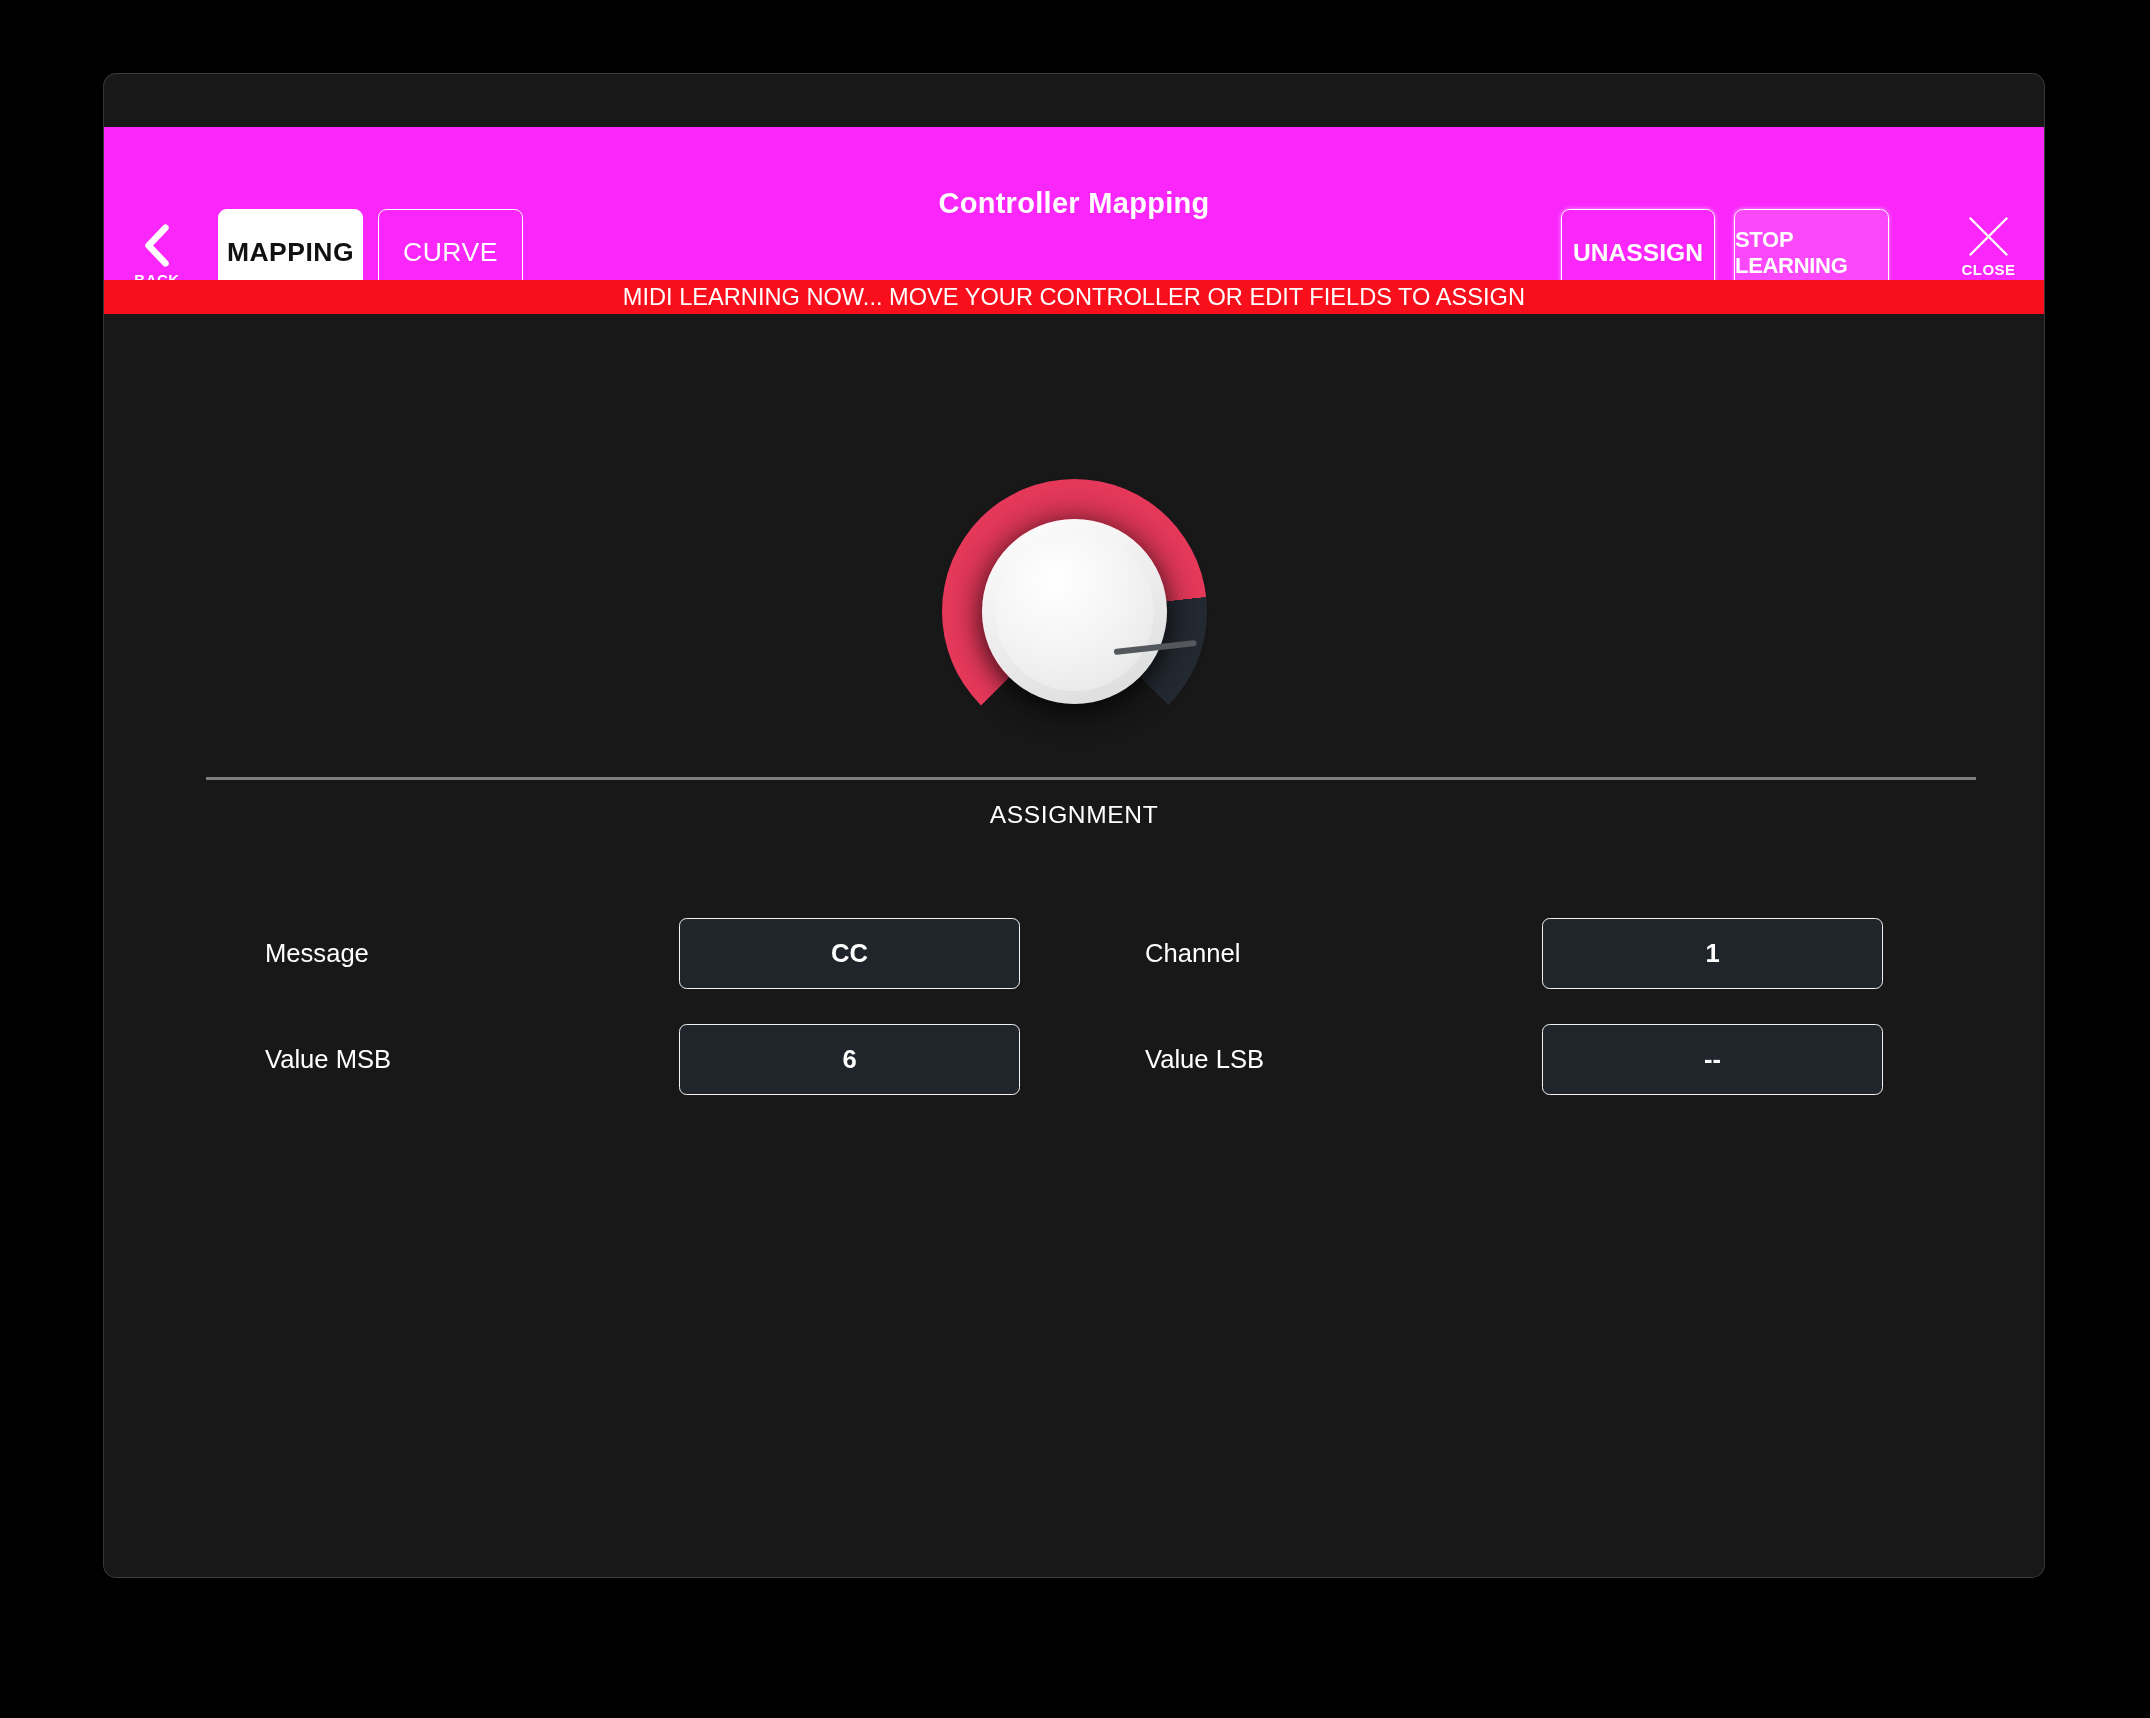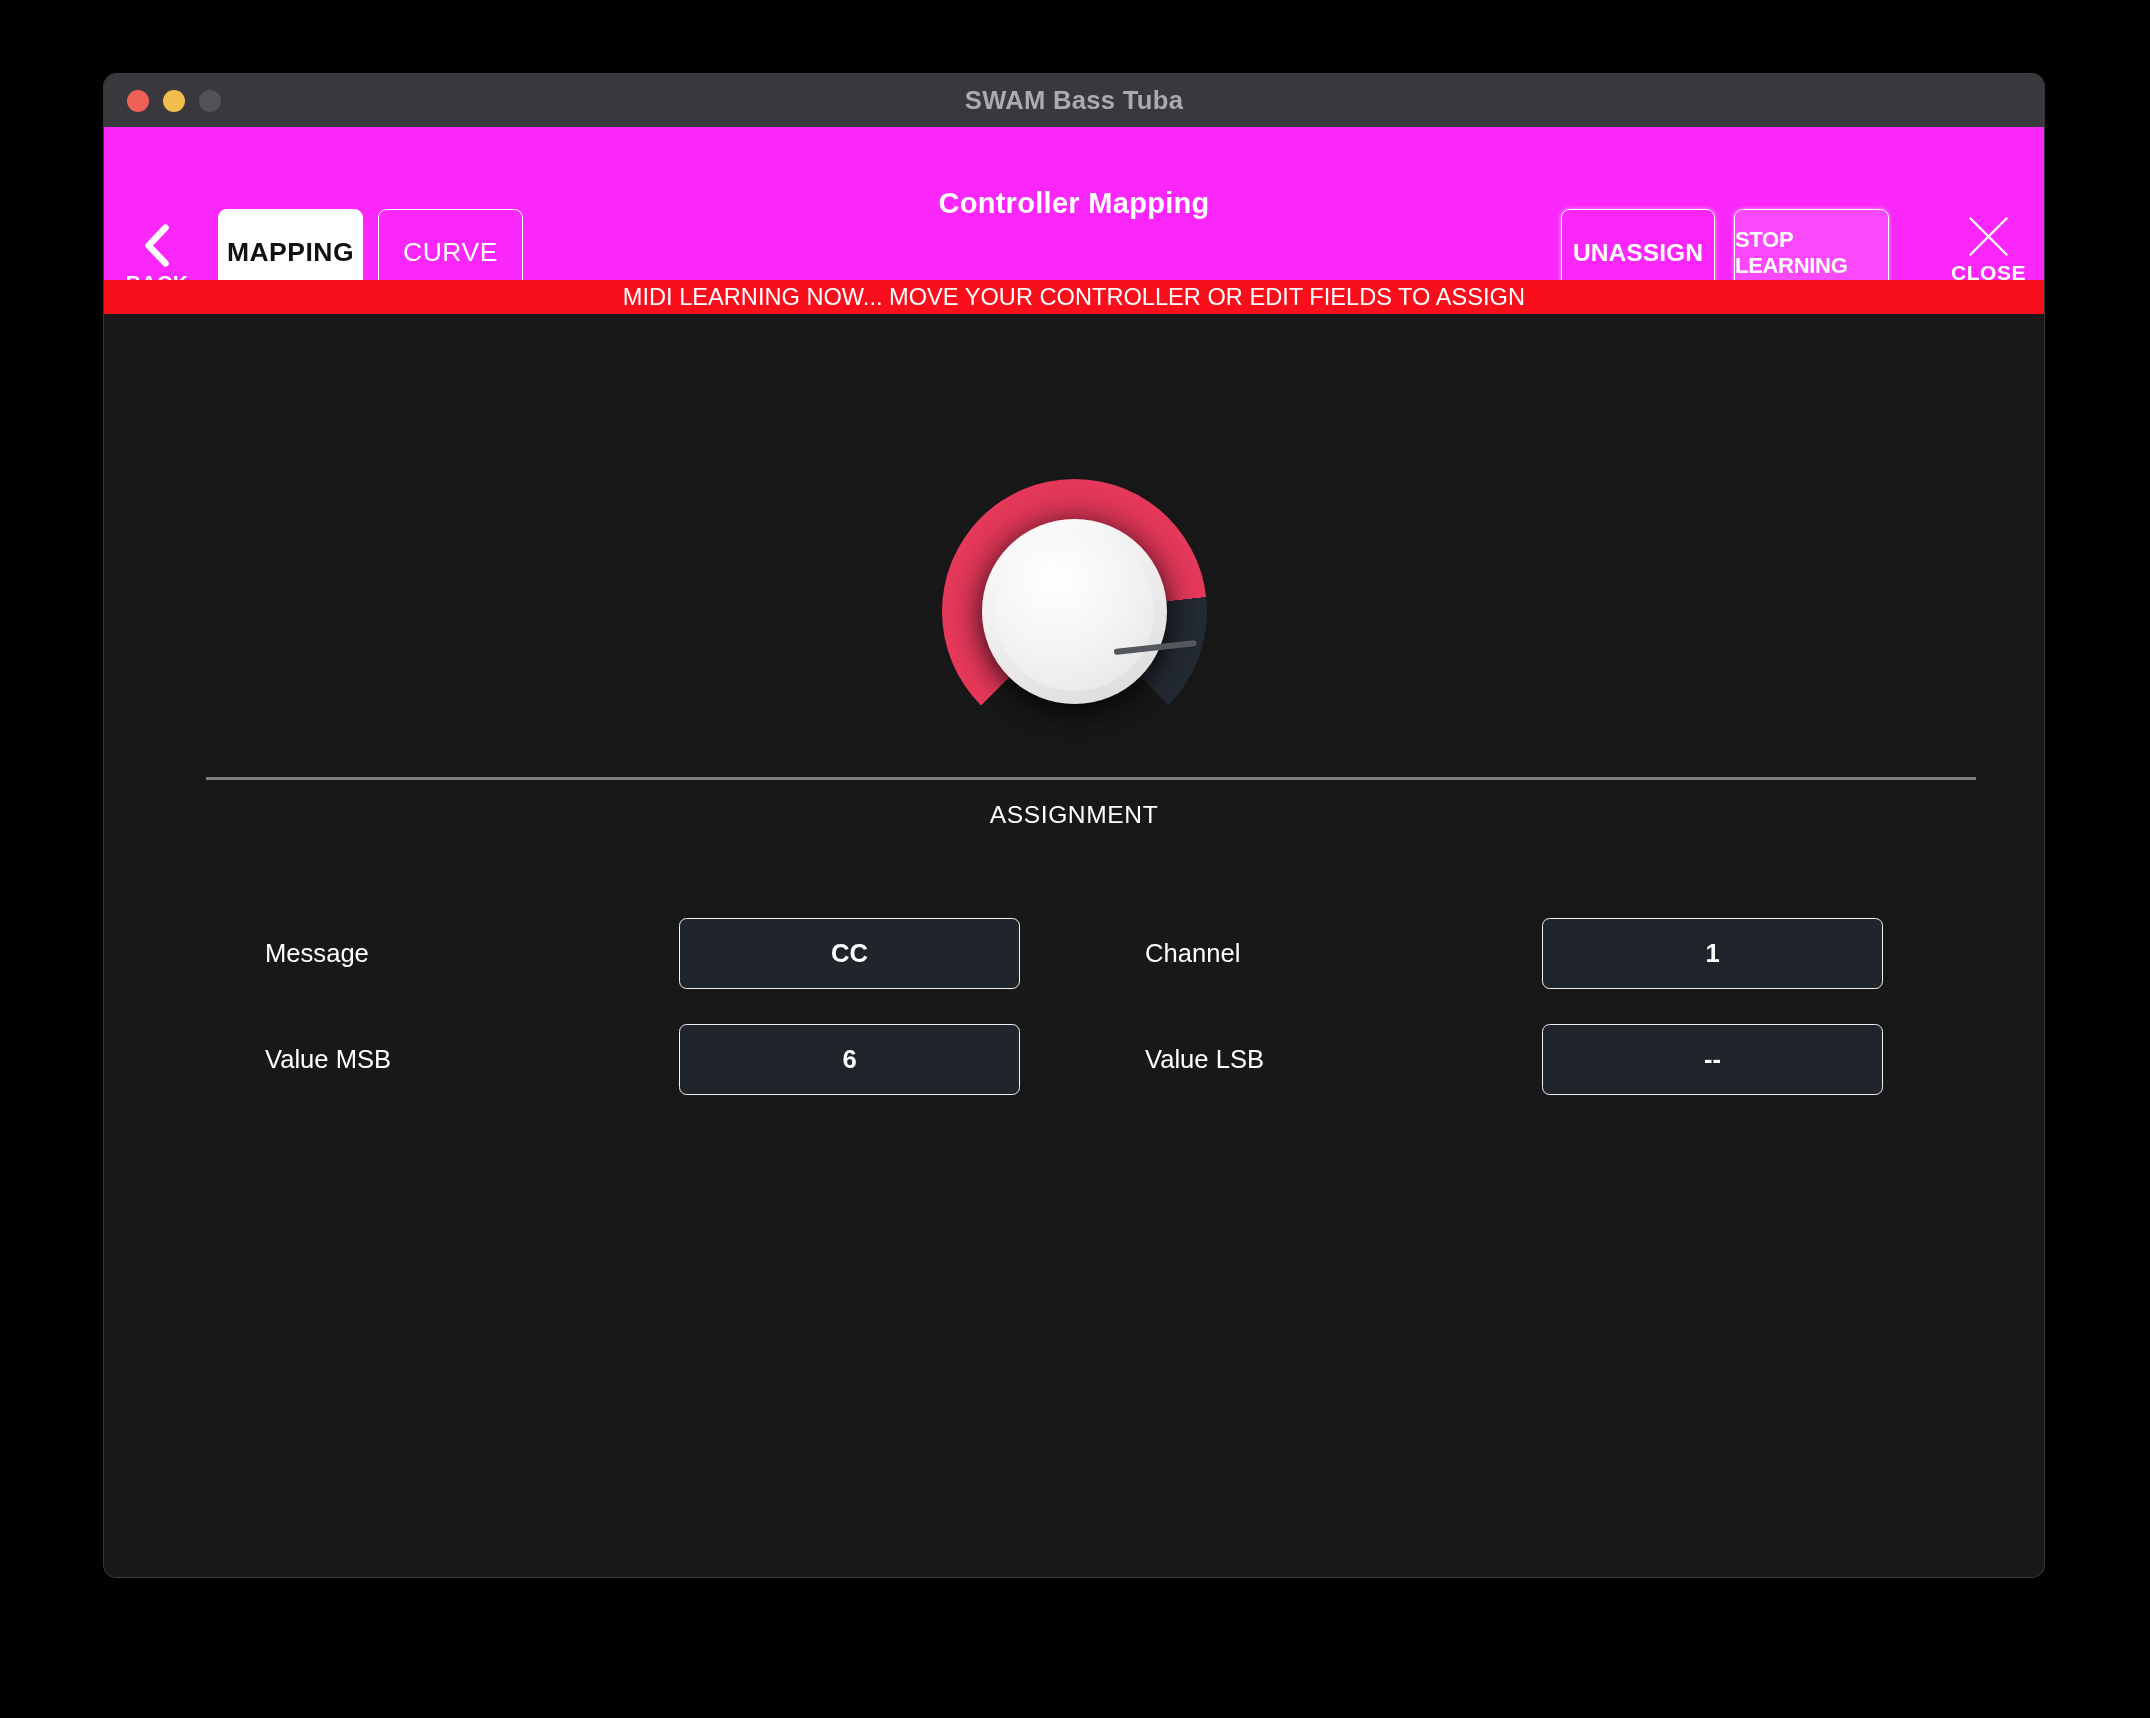--- a/index.html
+++ b/index.html
@@ -33,21 +33,21 @@
   .light.gray { background: var(--light-gray); }
   .win-title { color: var(--titlebar-text); font-size: 25.6px; font-weight: bold; letter-spacing: 0.3px; }
 
   
   .header {
     position: absolute; left: 0; top: 53px; right: 0; height: 153px;
     background: var(--magenta);
   }
   .back-btn { position: absolute; left: 17px; top: 95px; width: 72px; text-align: center; cursor: pointer; }
   .back-btn svg { display: block; margin: 0 auto; }
-  .small-cap { color: #fff; font-size: 21px; font-weight: bold; letter-spacing: 0.5px; margin-top: 2px; }
+  .small-cap { color: #fff; font-size: 15px; font-weight: bold; letter-spacing: 0.5px; margin-top: 2px; }
 
   .tabs { position: absolute; left: 114px; top: 82px; display: flex; gap: 15px; }
   .tab {
     width: 145px; height: 87px; border-radius: 8.5px;
     display: flex; align-items: center; justify-content: center;
     font-size: 26.5px; letter-spacing: 0.5px; cursor: pointer;
   }
   .tab.active { background: #fff; color: #111; font-weight: bold; border: 1.9px solid #fff; }
   .tab.inactive { background: transparent; color: #fff; font-weight: 500; border: 1.9px solid #fff; }
 
@@ -132,28 +132,20 @@
   .c1-box { left: 575px; }
   .c2-label { left: 1041px; }
   .c2-box { left: 1438px; }
 </style>
 </head>
 <body>
 
 <div class="stage">
   <div class="window">
 
-    <div class="titlebar">
-      <div class="traffic">
-        <div class="light red"></div>
-        <div class="light yellow"></div>
-        <div class="light gray"></div>
-      </div>
-      <div class="win-title">SWAM Bass Tuba</div>
-    </div>
 
     <div class="header">
 
       <div class="back-btn">
         <span>
           <svg width="36" height="47" viewBox="0 0 38 50">
             <polyline points="28,6 10,25 28,44" fill="none" stroke="#ffffff" stroke-width="7" stroke-linecap="round" stroke-linejoin="round"></polyline>
           </svg>
         </span>
         <div class="small-cap">BACK</div>

